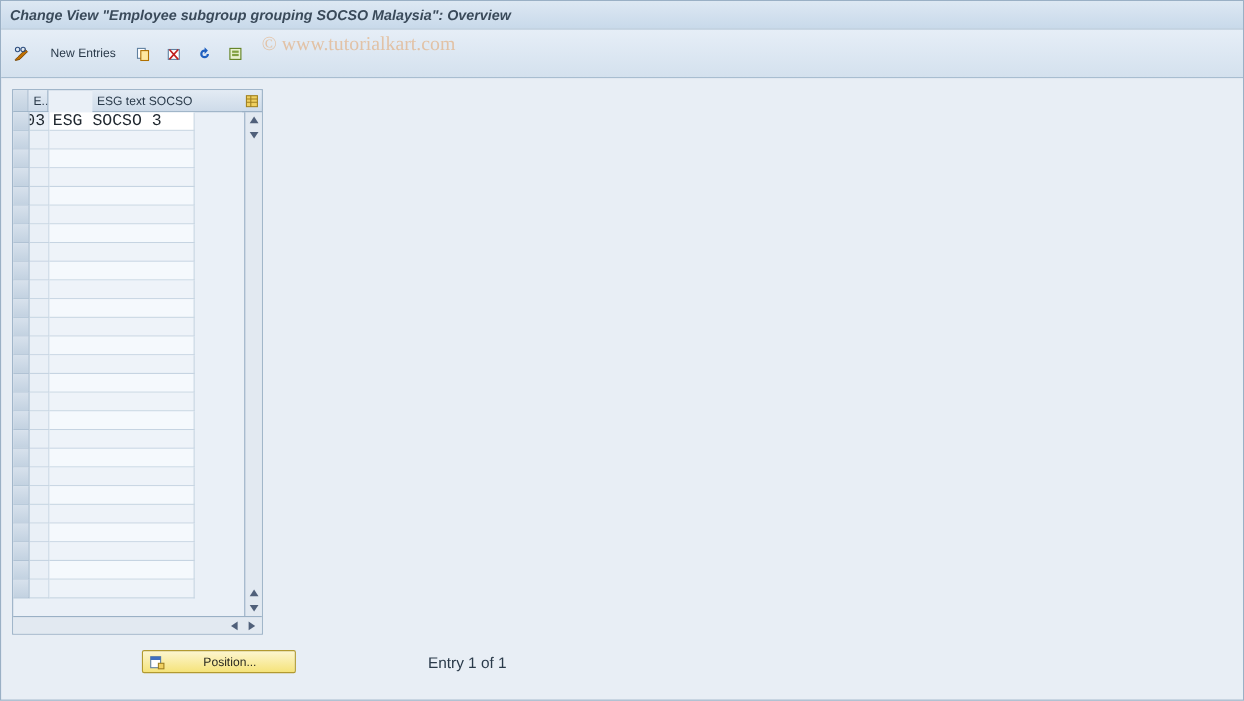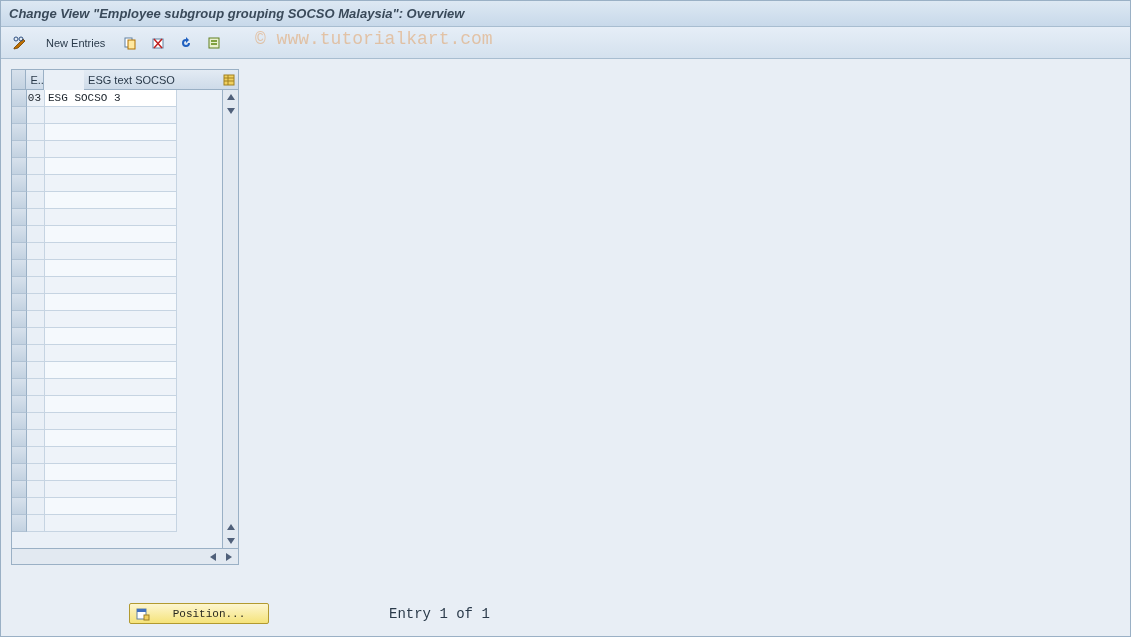--- a/index.html
+++ b/index.html
@@ -22,21 +22,21 @@
     border-bottom: 1px solid #a8bdd0;
   }
   .title-bar .title {
     font-style: italic;
     font-weight: bold;
     font-size: 13px;
     color: #3a4a5a;
   }
   .toolbar {
     background: linear-gradient(to bottom, #e6eef7 0%, #d4e1ee 100%);
-    height: 32px;
+    height: 44px;
     display: flex;
     align-items: center;
     padding: 0 6px;
     border-bottom: 1px solid #a8bdd0;
     gap: 4px;
   }
   .tb-btn {
     display: inline-flex;
     align-items: center;
     justify-content: center;
@@ -49,24 +49,24 @@
     cursor: pointer;
   }
   .tb-btn-text {
     padding: 0 8px;
     color: #2a3a4a;
     font-size: 11px;
   }
   .watermark {
     position: absolute;
     top: 28px;
-    left: 254px;
+    left: 237px;
     color: rgba(230,120,20,0.35);
     font-size: 18px;
-    font-family: Liberation Mono, monospace;
+    font-family: Liberation Serif, serif;
     pointer-events: none;
     z-index: 500;
   }
   .content {
     padding: 10px 10px 0 10px;
     display: flex;
   }
   .grid-wrap {
     background: #eaf0f7;
     border: 1px solid #9ab0c5;
@@ -111,21 +111,21 @@
     background: linear-gradient(to bottom, #d7e1ec, #c3d2e1);
     border-right:1px solid #9ab0c5;
     border-bottom:1px solid #b0c2d4;
   }
   .cell {
     border-right:1px solid #c6d4e2;
     border-bottom:1px solid #c6d4e2;
     background:#f5f9fd;
     display:flex; align-items:center;
     padding:0 3px;
-    font-size:11px;
+    font-size:15px;
     color:#202830;
     white-space:nowrap; overflow:hidden;
     font-family: "Courier New", monospace;
   }
   .cell.edit { background:#fff; }
   .cell.c1 { width:18px; justify-content:flex-end; background:#eaf0f7; }
   .cell.c2 { width:132px; }
   .stripe { background:#eef3f9; }
   .vscroll {
     width:16px;
@@ -139,24 +139,23 @@
   .hscroll {
     height:16px;
     background:#e2e9f1;
     border-top:1px solid #9ab0c5;
     display:flex; align-items:center; justify-content:flex-end;
     padding-right:2px;
   }
   .h-arr { width:14px; height:14px; display:flex; align-items:center; justify-content:center; cursor:pointer; margin-left:2px;}
   .footer-area {
     position:absolute;
-    bottom:12px; left:128px;
+    bottom:24px; left:128px;
     display:flex; align-items:center;
     gap: 120px;
-    font-family: Liberation Mono, monospace;
   }
   .pos-btn {
     width: 140px; height: 21px;
     background: linear-gradient(to bottom, #fdf6d0, #f5e37a);
     border: 1px solid #b29a30;
     border-radius: 2px;
     display:flex; align-items:center;
     padding: 0 6px;
     font-size:11px;
     color:#2a2a20;

